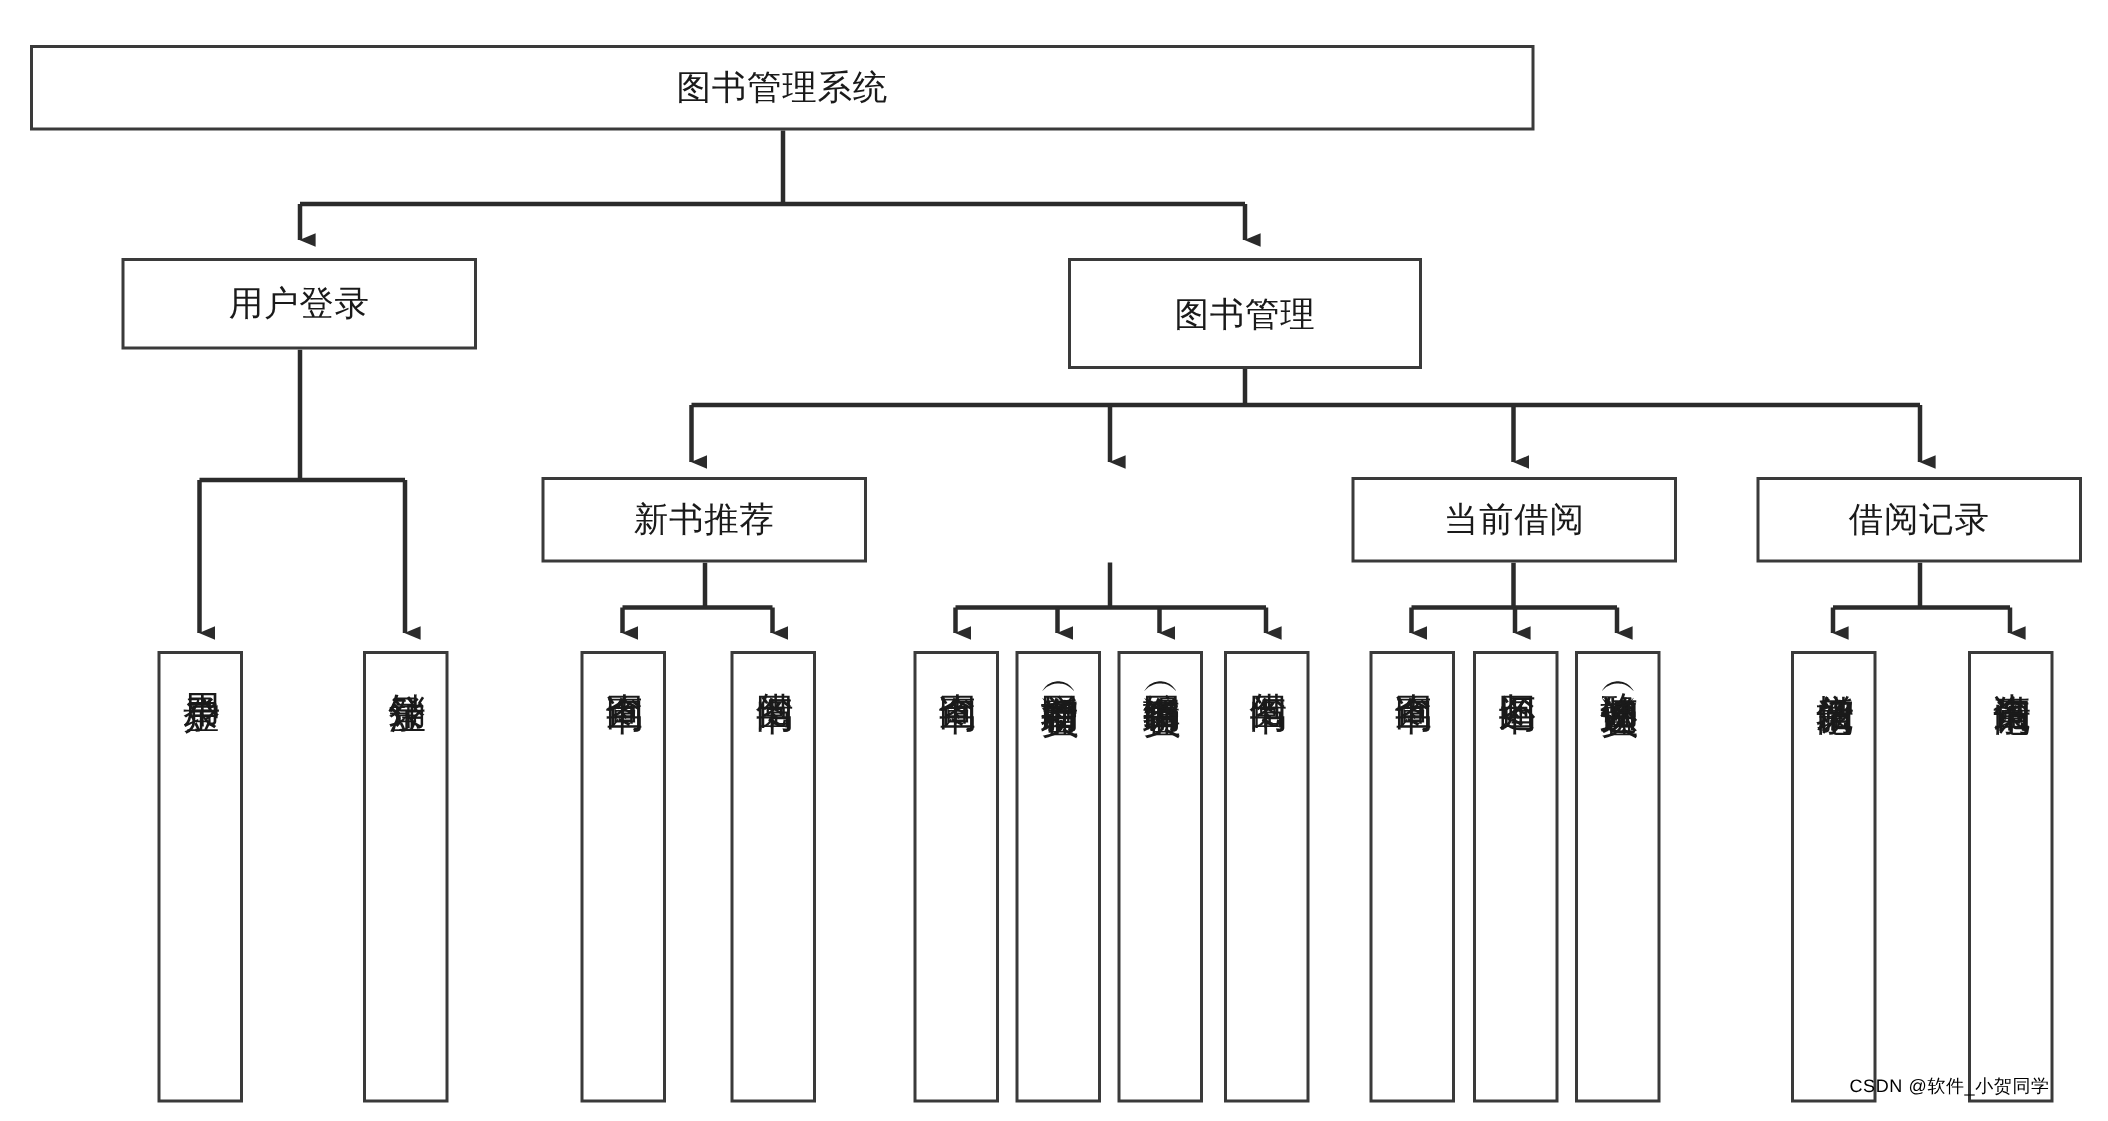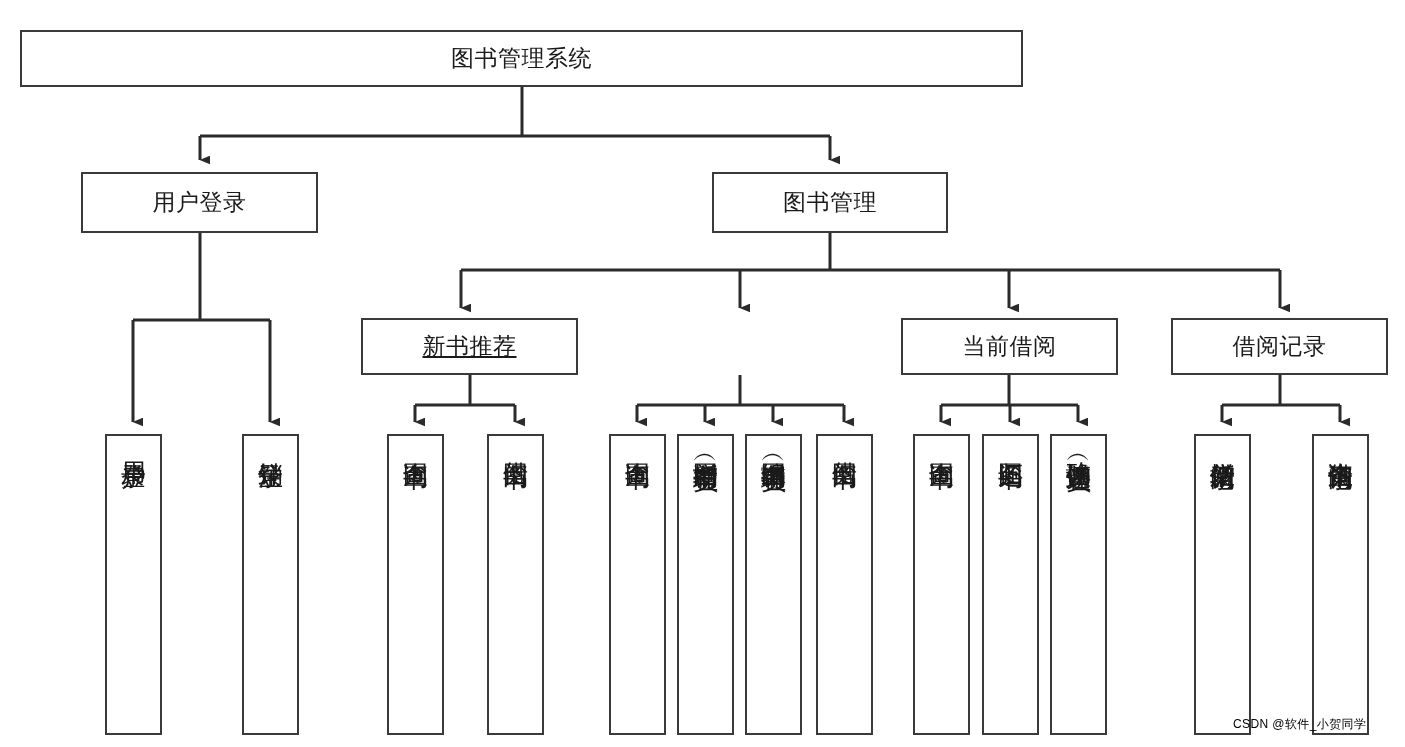--- a/index.html
+++ b/index.html
@@ -124,25 +124,25 @@
     </g>
   </svg>
 
   <div class="node h-node" style="left:20px; top:30px; width:1003px; height:57px;">
     <span class="node-label">图书管理系统</span>
   </div>
 
   <div class="node h-node" style="left:81px; top:172px; width:237px; height:61px;">
     <span class="node-label">用户登录</span>
   </div>
-  <div class="node h-node" style="left:712px; top:172px; width:236px; height:61px;">
+  <div class="node h-node" style="left:712px; top:172px; width:236px; height:74px;">
     <span class="node-label">图书管理</span>
   </div>
 
-  <div class="node h-node" style="left:361px; top:318px; width:217px; height:57px;text-decoration:underline;">
+  <div class="node h-node" style="left:361px; top:318px; width:217px; height:57px;">
     <span class="node-label">新书推荐</span>
   </div>
   <div class="node h-node" style="left:901px; top:318px; width:217px; height:57px;">
     <span class="node-label">当前借阅</span>
   </div>
   <div class="node h-node" style="left:1171px; top:318px; width:217px; height:57px;justify-content:center;">
     <span class="node-label">借阅记录</span>
   </div>
 
   <div class="node v-node" style="left:105px; top:434px; width:57px; height:301px;">

